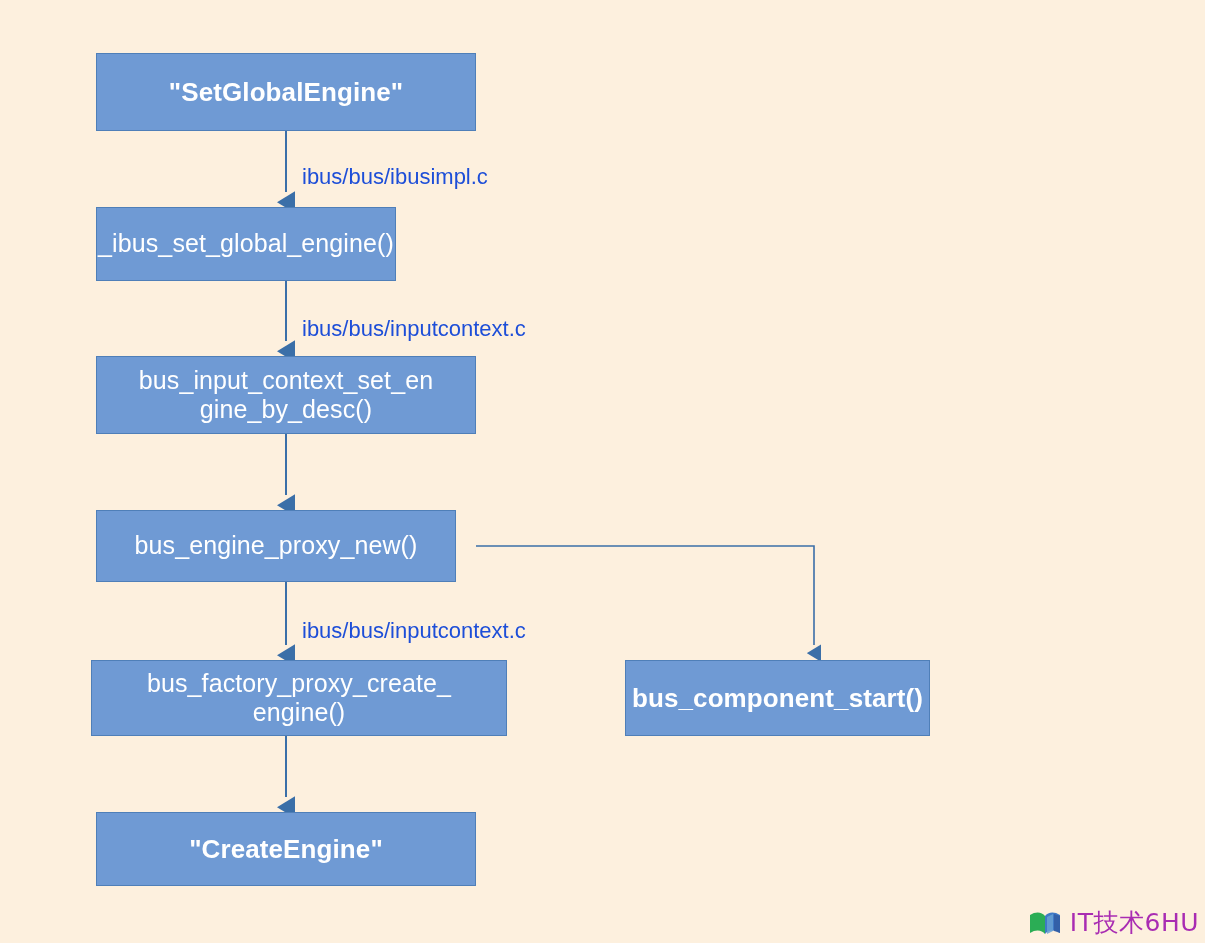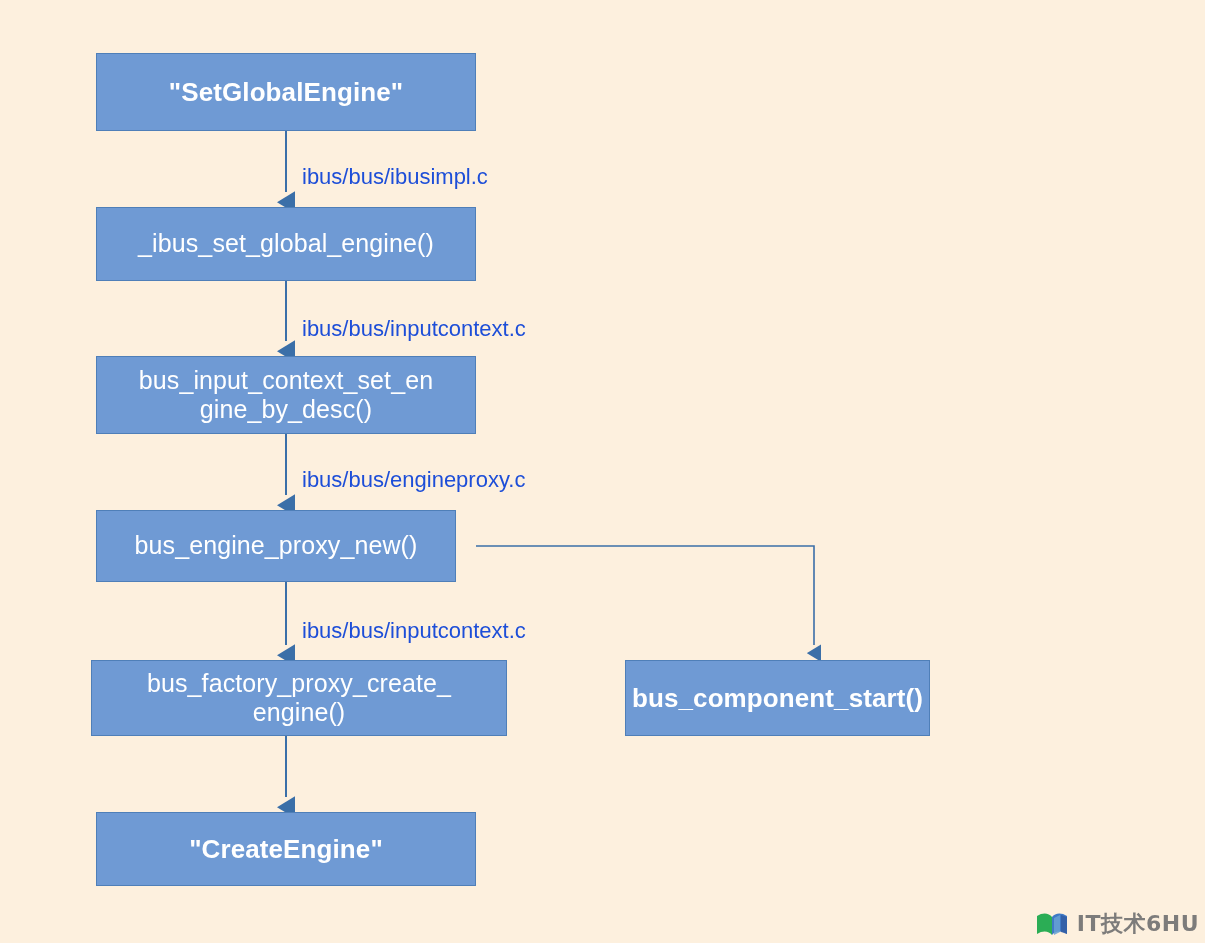--- a/index.html
+++ b/index.html
@@ -60,23 +60,23 @@
   .watermark {
     position: absolute;
     right: 6px;
     bottom: 4px;
     display: flex;
     align-items: center;
     gap: 7px;
     opacity: 0.92;
   }
   .watermark .wm-text {
-    font-size: 22px;
-    font-weight: bold;
-    color: #737373;
+    font-size: 25px;
+    font-weight: normal;
+    color: #a21caf;
     letter-spacing: 0.5px;
     font-family: "DejaVu Sans", sans-serif;
   }
   .wm-logo {
     width: 34px;
     height: 28px;
     position: relative;
   }
 </style>
 </head>
@@ -111,37 +111,36 @@
       <line x1="286" y1="736" x2="286" y2="797" stroke="#3b6fa8" stroke-width="2" marker-end="url(#arrow)"></line>
     </g>
 
     <g>
       <path d="M476,546 L814,546 L814,645" fill="none" stroke="#3b6fa8" stroke-width="1.6" marker-end="url(#arrow)"></path>
     </g>
   </svg>
 
   <div class="node bold" style="left:96px; top:53px; width:380px; height:78px;">"SetGlobalEngine"</div>
 
-  <div class="node" style="left:96px; top:207px; width:380px; height:74px;">_ibus_set_global_engine()</div>
+  <div class="node" style="left:96px; top:207px; width:300px; height:74px;">_ibus_set_global_engine()</div>
 
   <div class="node" style="left:96px; top:356px; width:380px; height:78px;">bus_input_context_set_en
 gine_by_desc()</div>
 
   <div class="node" style="left:96px; top:510px; width:360px; height:72px;">bus_engine_proxy_new()</div>
 
   <div class="node" style="left:91px; top:660px; width:416px; height:76px;">bus_factory_proxy_create_
 engine()</div>
 
   <div class="node bold" style="left:96px; top:812px; width:380px; height:74px;">"CreateEngine"</div>
 
   <div class="node bold" style="left:625px; top:660px; width:305px; height:76px;">bus_component_start()</div>
 
   <div class="edge-label" style="left:302px; top:166px;">ibus/bus/ibusimpl.c</div>
   <div class="edge-label" style="left:302px; top:318px;">ibus/bus/inputcontext.c</div>
-  <div class="edge-label" style="left:302px; top:469px;">ibus/bus/engineproxy.c</div>
   <div class="edge-label" style="left:302px; top:620px;">ibus/bus/inputcontext.c</div>
 
   <div class="watermark">
     <span class="wm-logo">
       <svg width="34" height="28" viewBox="0 0 34 28">
         <path d="M1,6 C7,2 13,3 16,7 L16,25 C13,21 7,20 1,24 Z" fill="#1aa84a"></path>
         <path d="M16,7 C19,3 25,2 31,6 L31,24 C25,20 19,21 16,25 Z" fill="#2f6fc4"></path>
         <path d="M18,8 L24,5 L24,22 L18,25 Z" fill="#5b9bd5" opacity="0.85"></path>
         <path d="M25,5 L31,7 L31,24 L25,22 Z" fill="#1f4e9c" opacity="0.8"></path>
       </svg>

